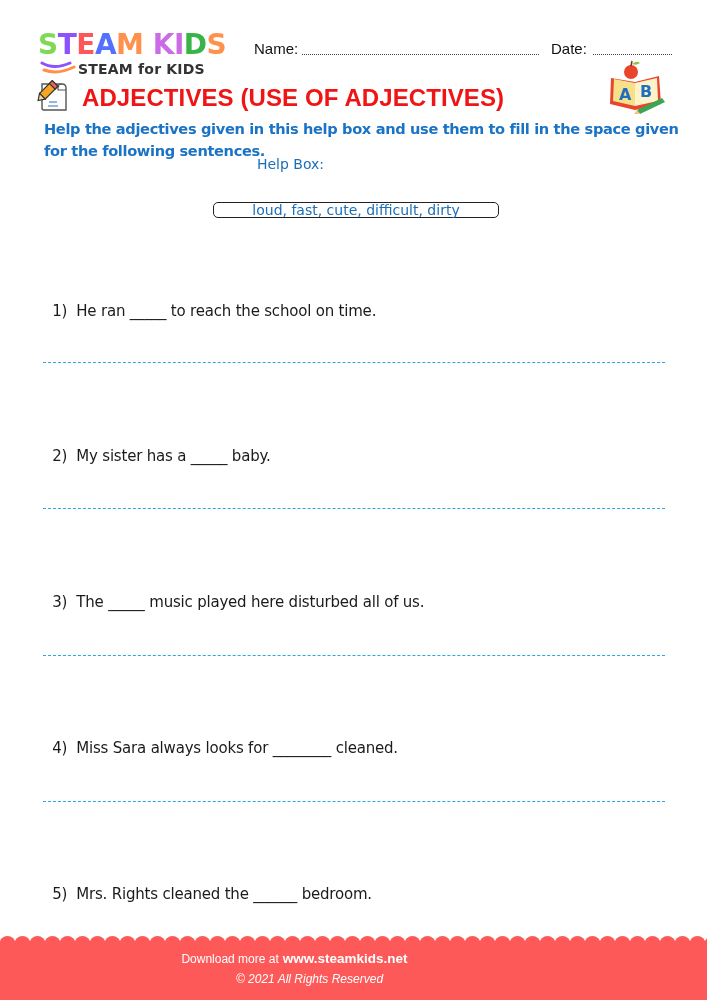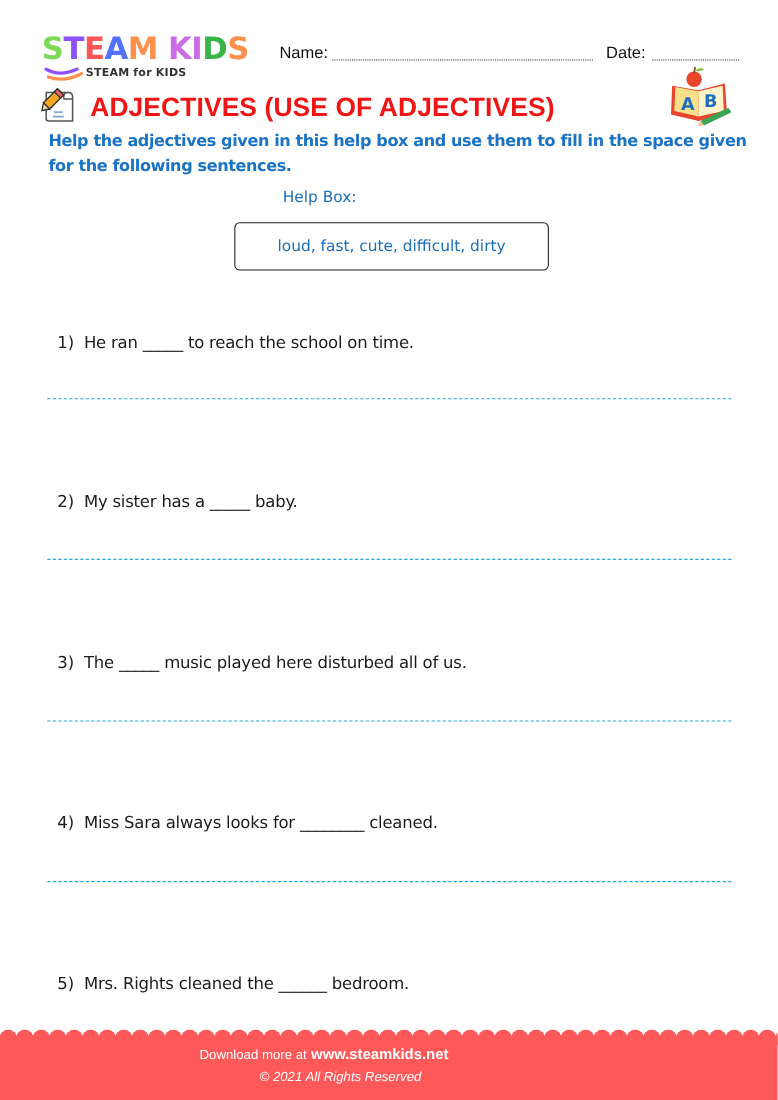--- a/index.html
+++ b/index.html
@@ -2,36 +2,36 @@
 <html><head>
 <meta charset="utf-8">
 <style>
   * { margin: 0; padding: 0; box-sizing: border-box; }
   html, body { width: 707px; height: 1000px; background: #ffffff; overflow: hidden; }
   body { position: relative; font-family: "Liberation Sans", sans-serif; color: #222; }
 
   .logo { position: absolute; left: 38px; top: 30px; width: 200px; height: 45px; }
   .logo-word { position: absolute; left: 0; top: 0; font-family: "DejaVu Sans", sans-serif; font-weight: 900; font-size: 28px; letter-spacing: -0.5px; line-height: 30px; white-space: nowrap; }
   .logo-word span { display: inline-block; }
-  .logo-sub { position: absolute; left: 40px; top: 31px; font-family: "DejaVu Sans", sans-serif; font-weight: bold; font-size: 10px; color: #333; letter-spacing: 0.2px; }
+  .logo-sub { position: absolute; left: 40px; top: 31px; font-family: "DejaVu Sans", sans-serif; font-weight: bold; font-size: 14px; color: #333; letter-spacing: 0.2px; }
   .logo-swoosh { position: absolute; left: 2px; top: 30px; }
 
   .name-label { position: absolute; left: 254px; top: 40px; font-size: 15px; color: #111; }
   .name-line { position: absolute; left: 302px; top: 54px; width: 237px; border-bottom: 1px dotted #444; }
   .date-label { position: absolute; left: 551px; top: 40px; font-size: 15px; color: #111; }
   .date-line { position: absolute; left: 593px; top: 54px; width: 79px; border-bottom: 1px dotted #444; }
 
   .pencil-icon { position: absolute; left: 36px; top: 80px; width: 34px; height: 34px; }
   .title { position: absolute; left: 82px; top: 84px; font-family: "Liberation Sans", sans-serif; font-weight: bold; font-size: 24px; color: #f01414; letter-spacing: 0.1px; white-space: nowrap; }
   .book-icon { position: absolute; left: 607px; top: 60px; width: 60px; height: 55px; }
 
   .instructions { position: absolute; left: 44px; top: 118px; width: 640px; font-family: "DejaVu Sans", sans-serif; font-weight: bold; font-size: 14.6px; line-height: 22px; color: #1a73c4; letter-spacing: -0.35px; }
 
-  .help-label { position: absolute; left: 0; width: 581px; top: 172px; text-align: center; font-family: "DejaVu Sans", sans-serif; font-size: 14px; color: #1a6fb8; }
-  .help-box { position: absolute; left: 213px; top: 202px; width: 286px; height: 44px; border: 1.5px solid #222; border-radius: 5px; display: flex; align-items: center; justify-content: center; font-family: "DejaVu Sans", sans-serif; font-size: 14px; color: #1a6fb8; }
+  .help-label { position: absolute; left: 0; width: 581px; top: 156px; text-align: center; font-family: "DejaVu Sans", sans-serif; font-size: 14px; color: #1a6fb8; }
+  .help-box { position: absolute; left: 213px; top: 202px; width: 286px; height: 16px; border: 1.5px solid #222; border-radius: 5px; display: flex; align-items: center; justify-content: center; font-family: "DejaVu Sans", sans-serif; font-size: 14px; color: #1a6fb8; }
 
   .question { position: absolute; left: 43px; font-family: "DejaVu Sans", sans-serif; font-size: 15px; color: #1b1b1b; white-space: pre; letter-spacing: -0.2px; }
   .answer-line { position: absolute; left: 43px; width: 622px; height: 0; border-top: 1.5px dashed #29a9e0; }
 
   .footer { position: absolute; left: 0; top: 942px; width: 707px; height: 58px; background: #fe5959; }
   .scallops { position: absolute; left: 0; top: 936px; width: 707px; height: 14px; overflow: hidden; }
   .footer-line1 { position: absolute; left: 0; width: 569px; top: 951px; text-align: center; color: #fff; font-size: 12px; padding-left: 20px; }
   .footer-line1 .site { font-weight: bold; font-size: 13.5px; margin-left: 4px; }
   .footer-line2 { position: absolute; left: 0; width: 579px; top: 972px; text-align: center; color: #fff; font-size: 12px; font-style: italic; padding-left: 40px; }
 </style>

